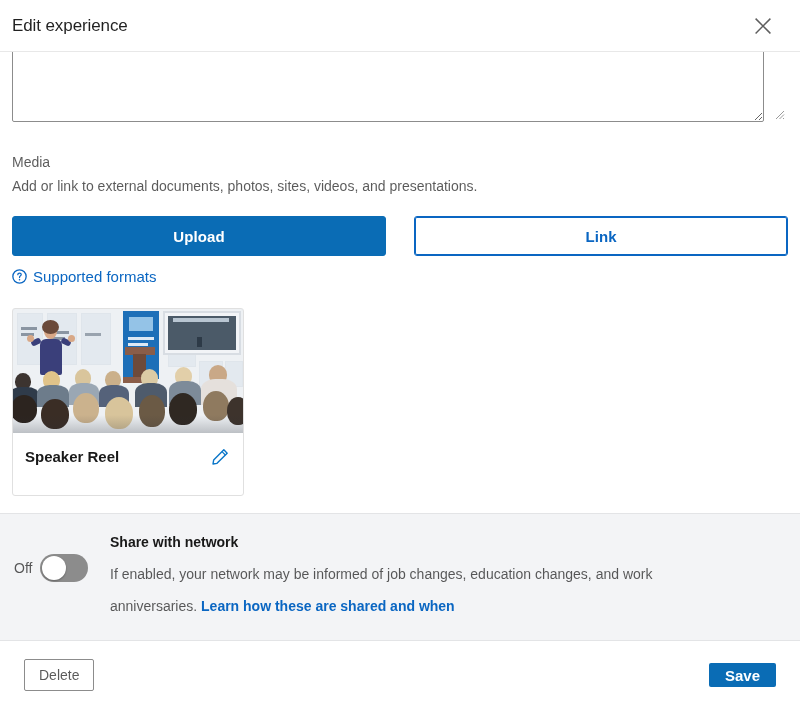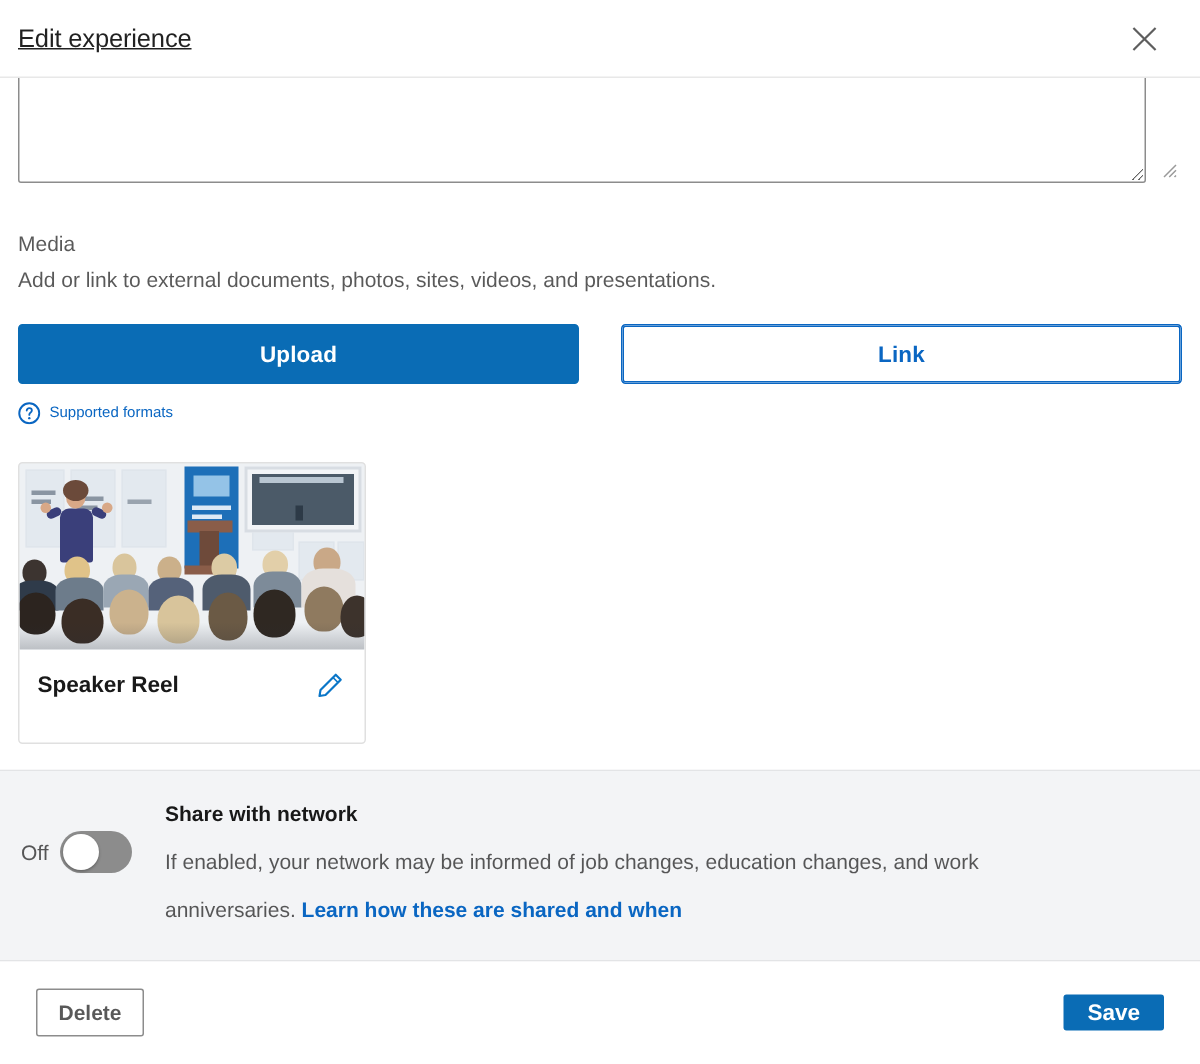--- a/index.html
+++ b/index.html
@@ -33,21 +33,20 @@
     justify-content: space-between;
     padding: 0 20px 0 12px;
     border-bottom: 1px solid #e8e8e8;
     background: #fff;
   }
   .modal-title {
     font-size: 17px;
     font-weight: 400;
     color: #000000de;
     letter-spacing: -0.1px;
-    text-decoration: underline;
   }
   .close-btn {
     width: 34px;
     height: 34px;
     border: none;
     background: transparent;
     cursor: pointer;
     display: flex;
     align-items: center;
     justify-content: center;
@@ -141,21 +140,21 @@
     border: 1px solid #0a66c2;
     box-shadow: inset 0 0 0 1px #0a66c2;
   }
 
   .supported {
     margin-top: 12px;
     display: inline-flex;
     align-items: center;
     gap: 6px;
     color: #0a66c2;
-    font-size: 10px;
+    font-size: 15px;
     font-weight: 400;
     cursor: pointer;
     text-decoration: none;
   }
   .help-icon { display: flex; }
 
   
   .media-card {
     margin-top: 20px;
     width: 232px;
@@ -290,21 +289,21 @@
   }
   .btn-delete {
     min-width: 70px;
     height: 32px;
     padding: 0 14px;
     border-radius: 2px;
     border: 1px solid #8c8c8c;
     background: #fff;
     color: #000000a6;
     font-size: 14px;
-    font-weight: 700;
+    font-weight: 400;
     font-family: "Liberation Sans", sans-serif;
     cursor: pointer;
   }
   .btn-save {
     min-width: 62px;
     height: 24px;
     padding: 0 16px;
     border-radius: 2px;
     border: none;
     background: #0a6cb5;

